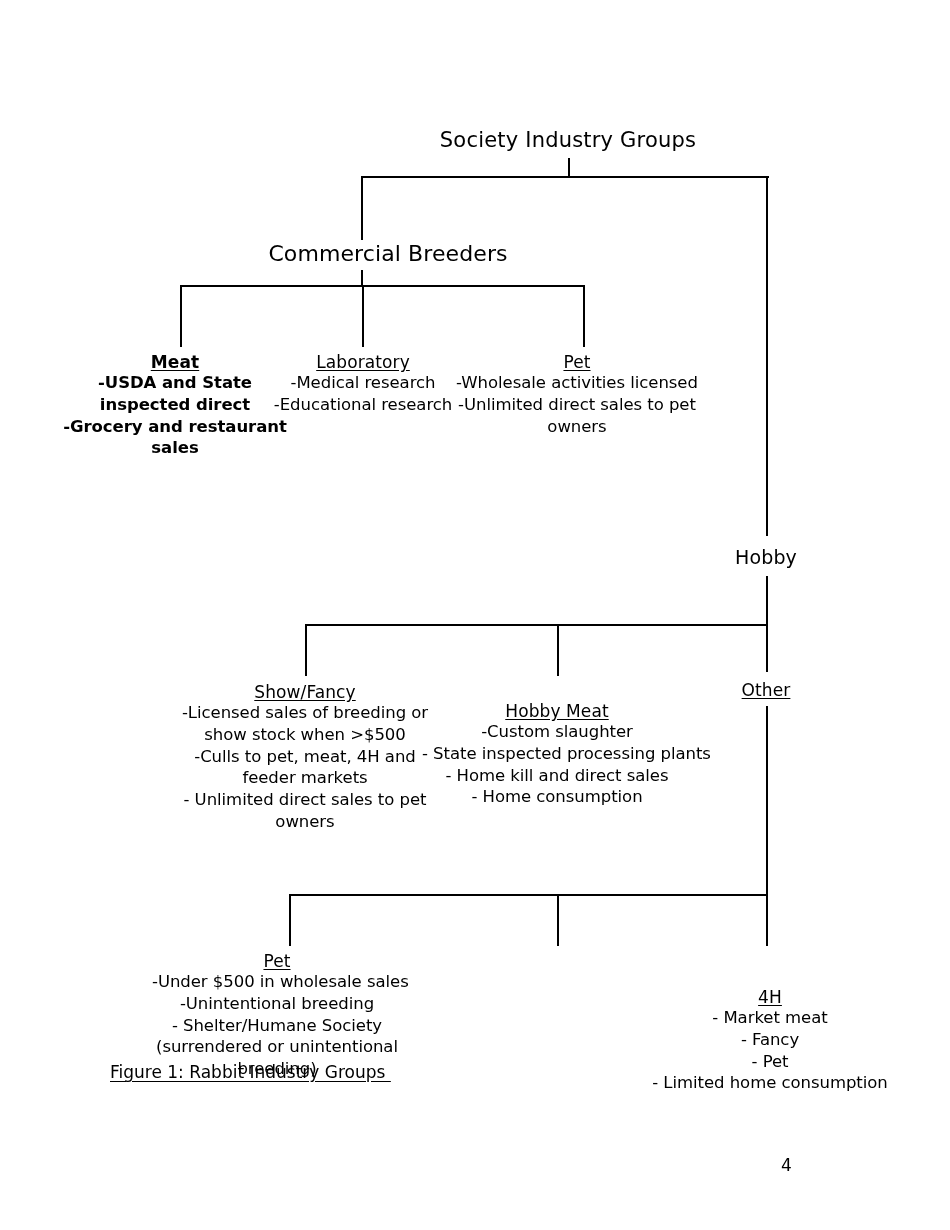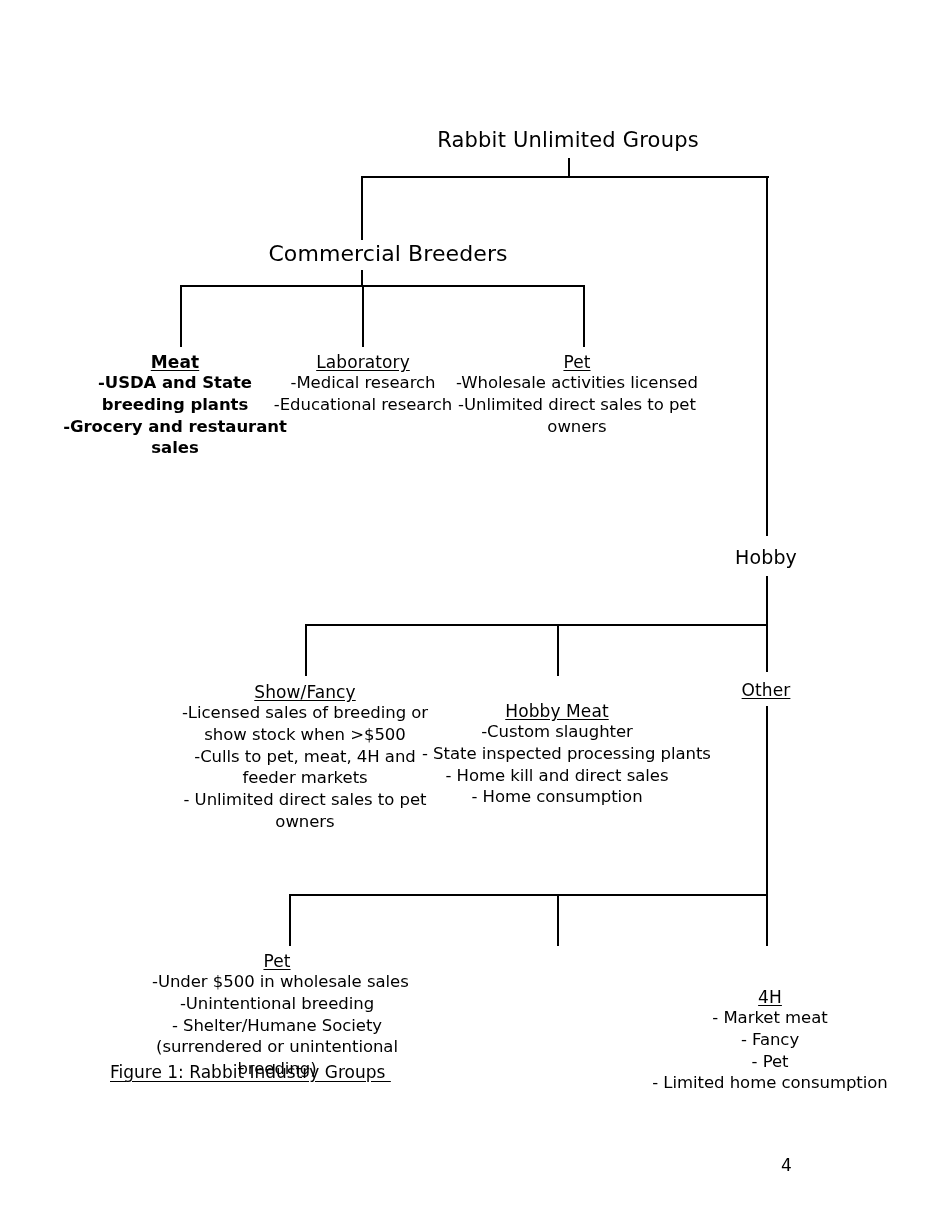--- a/index.html
+++ b/index.html
@@ -68,21 +68,21 @@
     position: absolute;
     font-size: 17px;
   }
 </style>
 </head>
 <body>
 
 <div id="page">
 
   <div class="node node-title" style="left:368px; top:128px; width:400px;">
-    <span>Rabbit Unlimited Groups</span>
+    <span>Society Industry Groups</span>
   </div>
 
   <div class="ln vline" style="left:568px; top:158px; height:19px;"></div>
 
   <div class="ln hline-thick" style="left:361px; top:176px; width:408px;"></div>
 
   <div class="ln vline" style="left:361px; top:176px; height:64px;"></div>
 
   <div class="ln vline-thick" style="left:766px; top:176px; height:360px;"></div>
 
@@ -93,21 +93,21 @@
   <div class="ln vline" style="left:361px; top:270px; height:16px;"></div>
   <div class="ln hline-thick" style="left:180px; top:285px; width:404px;"></div>
   <div class="ln vline" style="left:180px; top:285px; height:62px;"></div>
   <div class="ln vline" style="left:362px; top:285px; height:62px;"></div>
   <div class="ln vline" style="left:583px; top:285px; height:62px;"></div>
 
   <div class="node" style="left:54px; top:352px; width:242px;font-weight:bold;">
     <div class="node-head ul">Meat</div>
     <div class="node-body">
       <div>-USDA and State</div>
-      <div>breeding plants</div>
+      <div>inspected direct</div>
       <div>-Grocery and restaurant</div>
       <div>sales</div>
     </div>
   </div>
 
   <div class="node" style="left:268px; top:352px; width:190px;">
     <div class="node-head ul">Laboratory</div>
     <div class="node-body">
       <div>-Medical research</div>
       <div>-Educational research</div>

